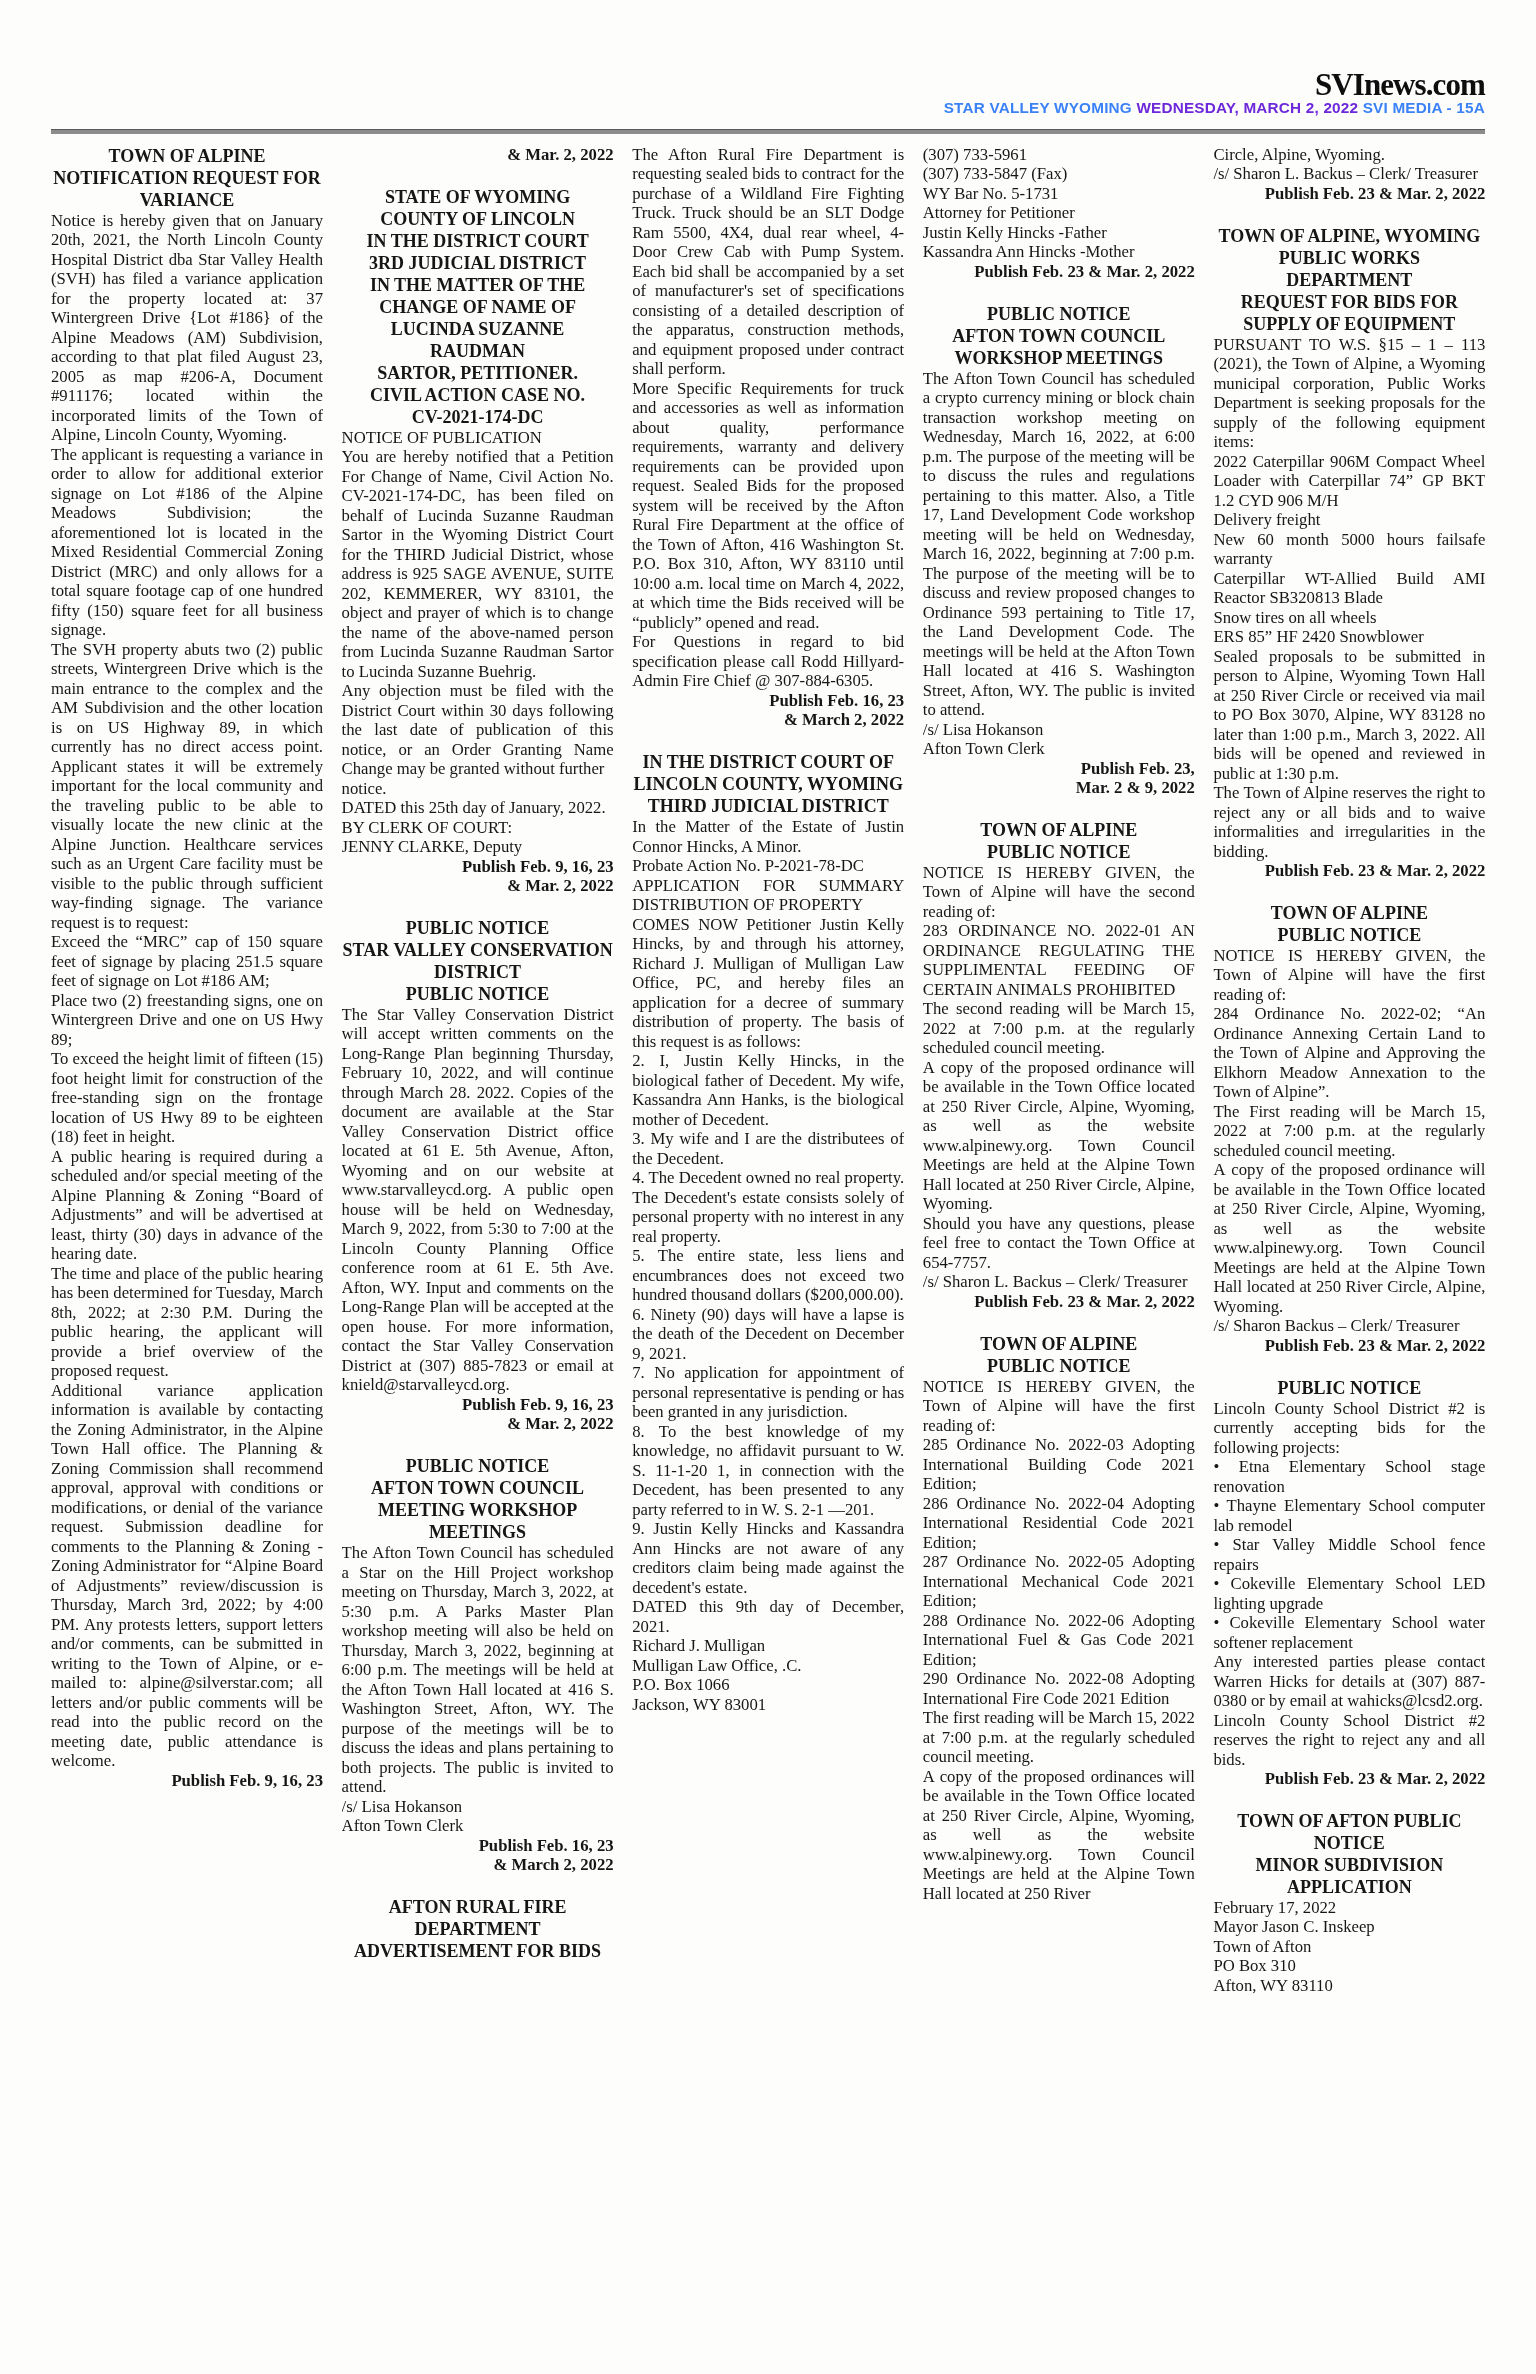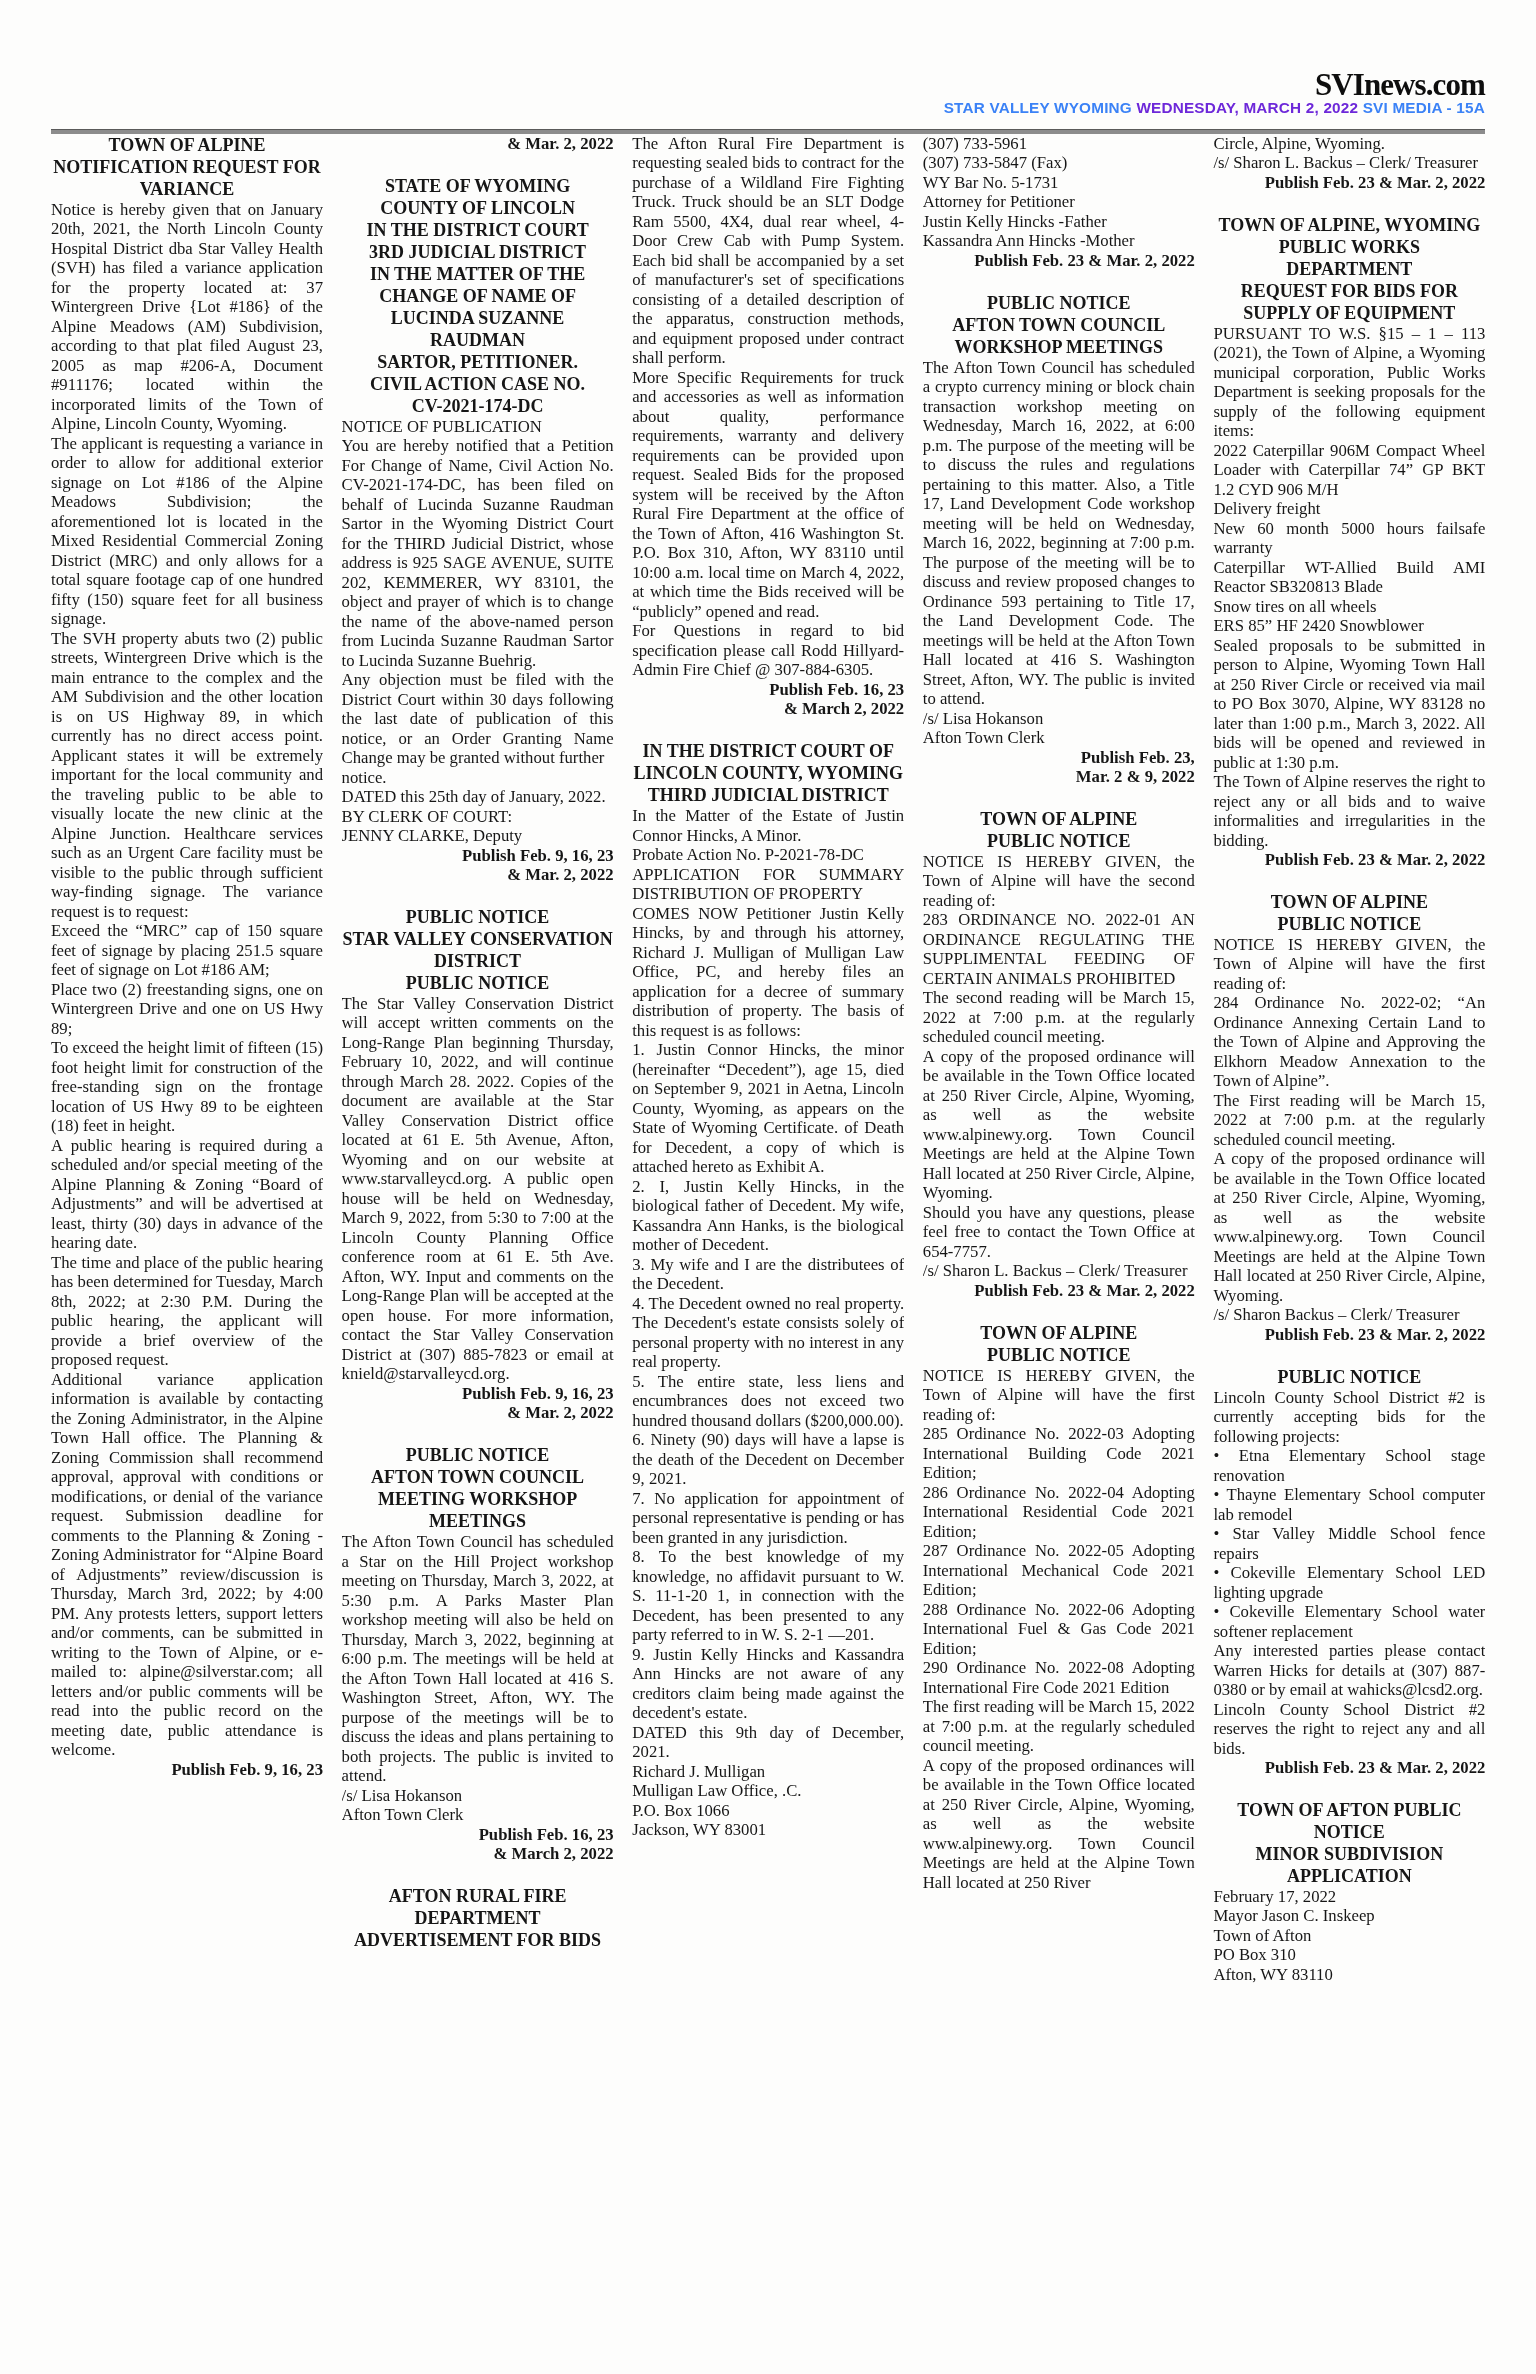--- a/index.html
+++ b/index.html
@@ -43,21 +43,21 @@
   .mast-date { color: #6d28d9; font-weight: 700; }
   .rule {
     margin-top: 11px;
     height: 3.7px;
     background: #8c8c8c;
     border-top: 0.9px solid #5a5a5a;
   }
   .columns {
     display: flex;
     gap: 18.6px;
-    margin-top: 0;
+    margin-top: 11px;
     height: 2222px;
     overflow: hidden;
   }
   .column {
     width: 272px;
     flex: 0 0 272px;
     font-size: 16.7px;
     line-height: 19.5px;
     overflow: hidden;
   }
@@ -158,21 +158,20 @@
         <div class="block para">For Questions in regard to bid specification please call Rodd Hillyard-Admin Fire Chief @ 307-884-6305.</div>
         <div class="block publish">Publish Feb. 16, 23
 &amp; March 2, 2022</div>
         <div class="block heading">IN THE DISTRICT COURT OF
 LINCOLN COUNTY, WYOMING
 THIRD JUDICIAL DISTRICT</div>
         <div class="block para">In the Matter of the Estate of Justin Connor Hincks, A Minor.
 Probate Action No. P-2021-78-DC
 APPLICATION FOR SUMMARY DISTRIBUTION OF PROPERTY
 COMES NOW Petitioner Justin Kelly Hincks, by and through his attorney, Richard J. Mulligan of Mulligan Law Office, PC, and hereby files an application for a decree of summary distribution of property. The basis of this request is as follows:</div>
-        <div class="block para">1. Justin Connor Hincks, the minor (hereinafter “Decedent”), age 15, died on September 9, 2021 in Aetna, Lincoln County, Wyoming, as appears on the State of Wyoming Certificate. of Death for Decedent, a copy of which is attached hereto as Exhibit A.</div>
         <div class="block para">2. I, Justin Kelly Hincks, in the biological father of Decedent. My wife, Kassandra Ann Hanks, is the biological mother of Decedent.</div>
         <div class="block para">3. My wife and I are the distributees of the Decedent.</div>
         <div class="block para">4. The Decedent owned no real property. The Decedent's estate consists solely of personal property with no interest in any real property.</div>
         <div class="block para">5. The entire state, less liens and encumbrances does not exceed two hundred thousand dollars ($200,000.00).</div>
         <div class="block para">6. Ninety (90) days will have a lapse is the death of the Decedent on December 9, 2021.</div>
         <div class="block para">7. No application for appointment of personal representative is pending or has been granted in any jurisdiction.</div>
         <div class="block para">8. To the best knowledge of my knowledge, no affidavit pursuant to W. S. 11-1-20 1, in connection with the Decedent, has been presented to any party referred to in W. S. 2-1 —201.</div>
         <div class="block para">9. Justin Kelly Hincks and Kassandra Ann Hincks are not aware of any creditors claim being made against the decedent's estate.
 DATED this 9th day of December, 2021.
 Richard J. Mulligan

